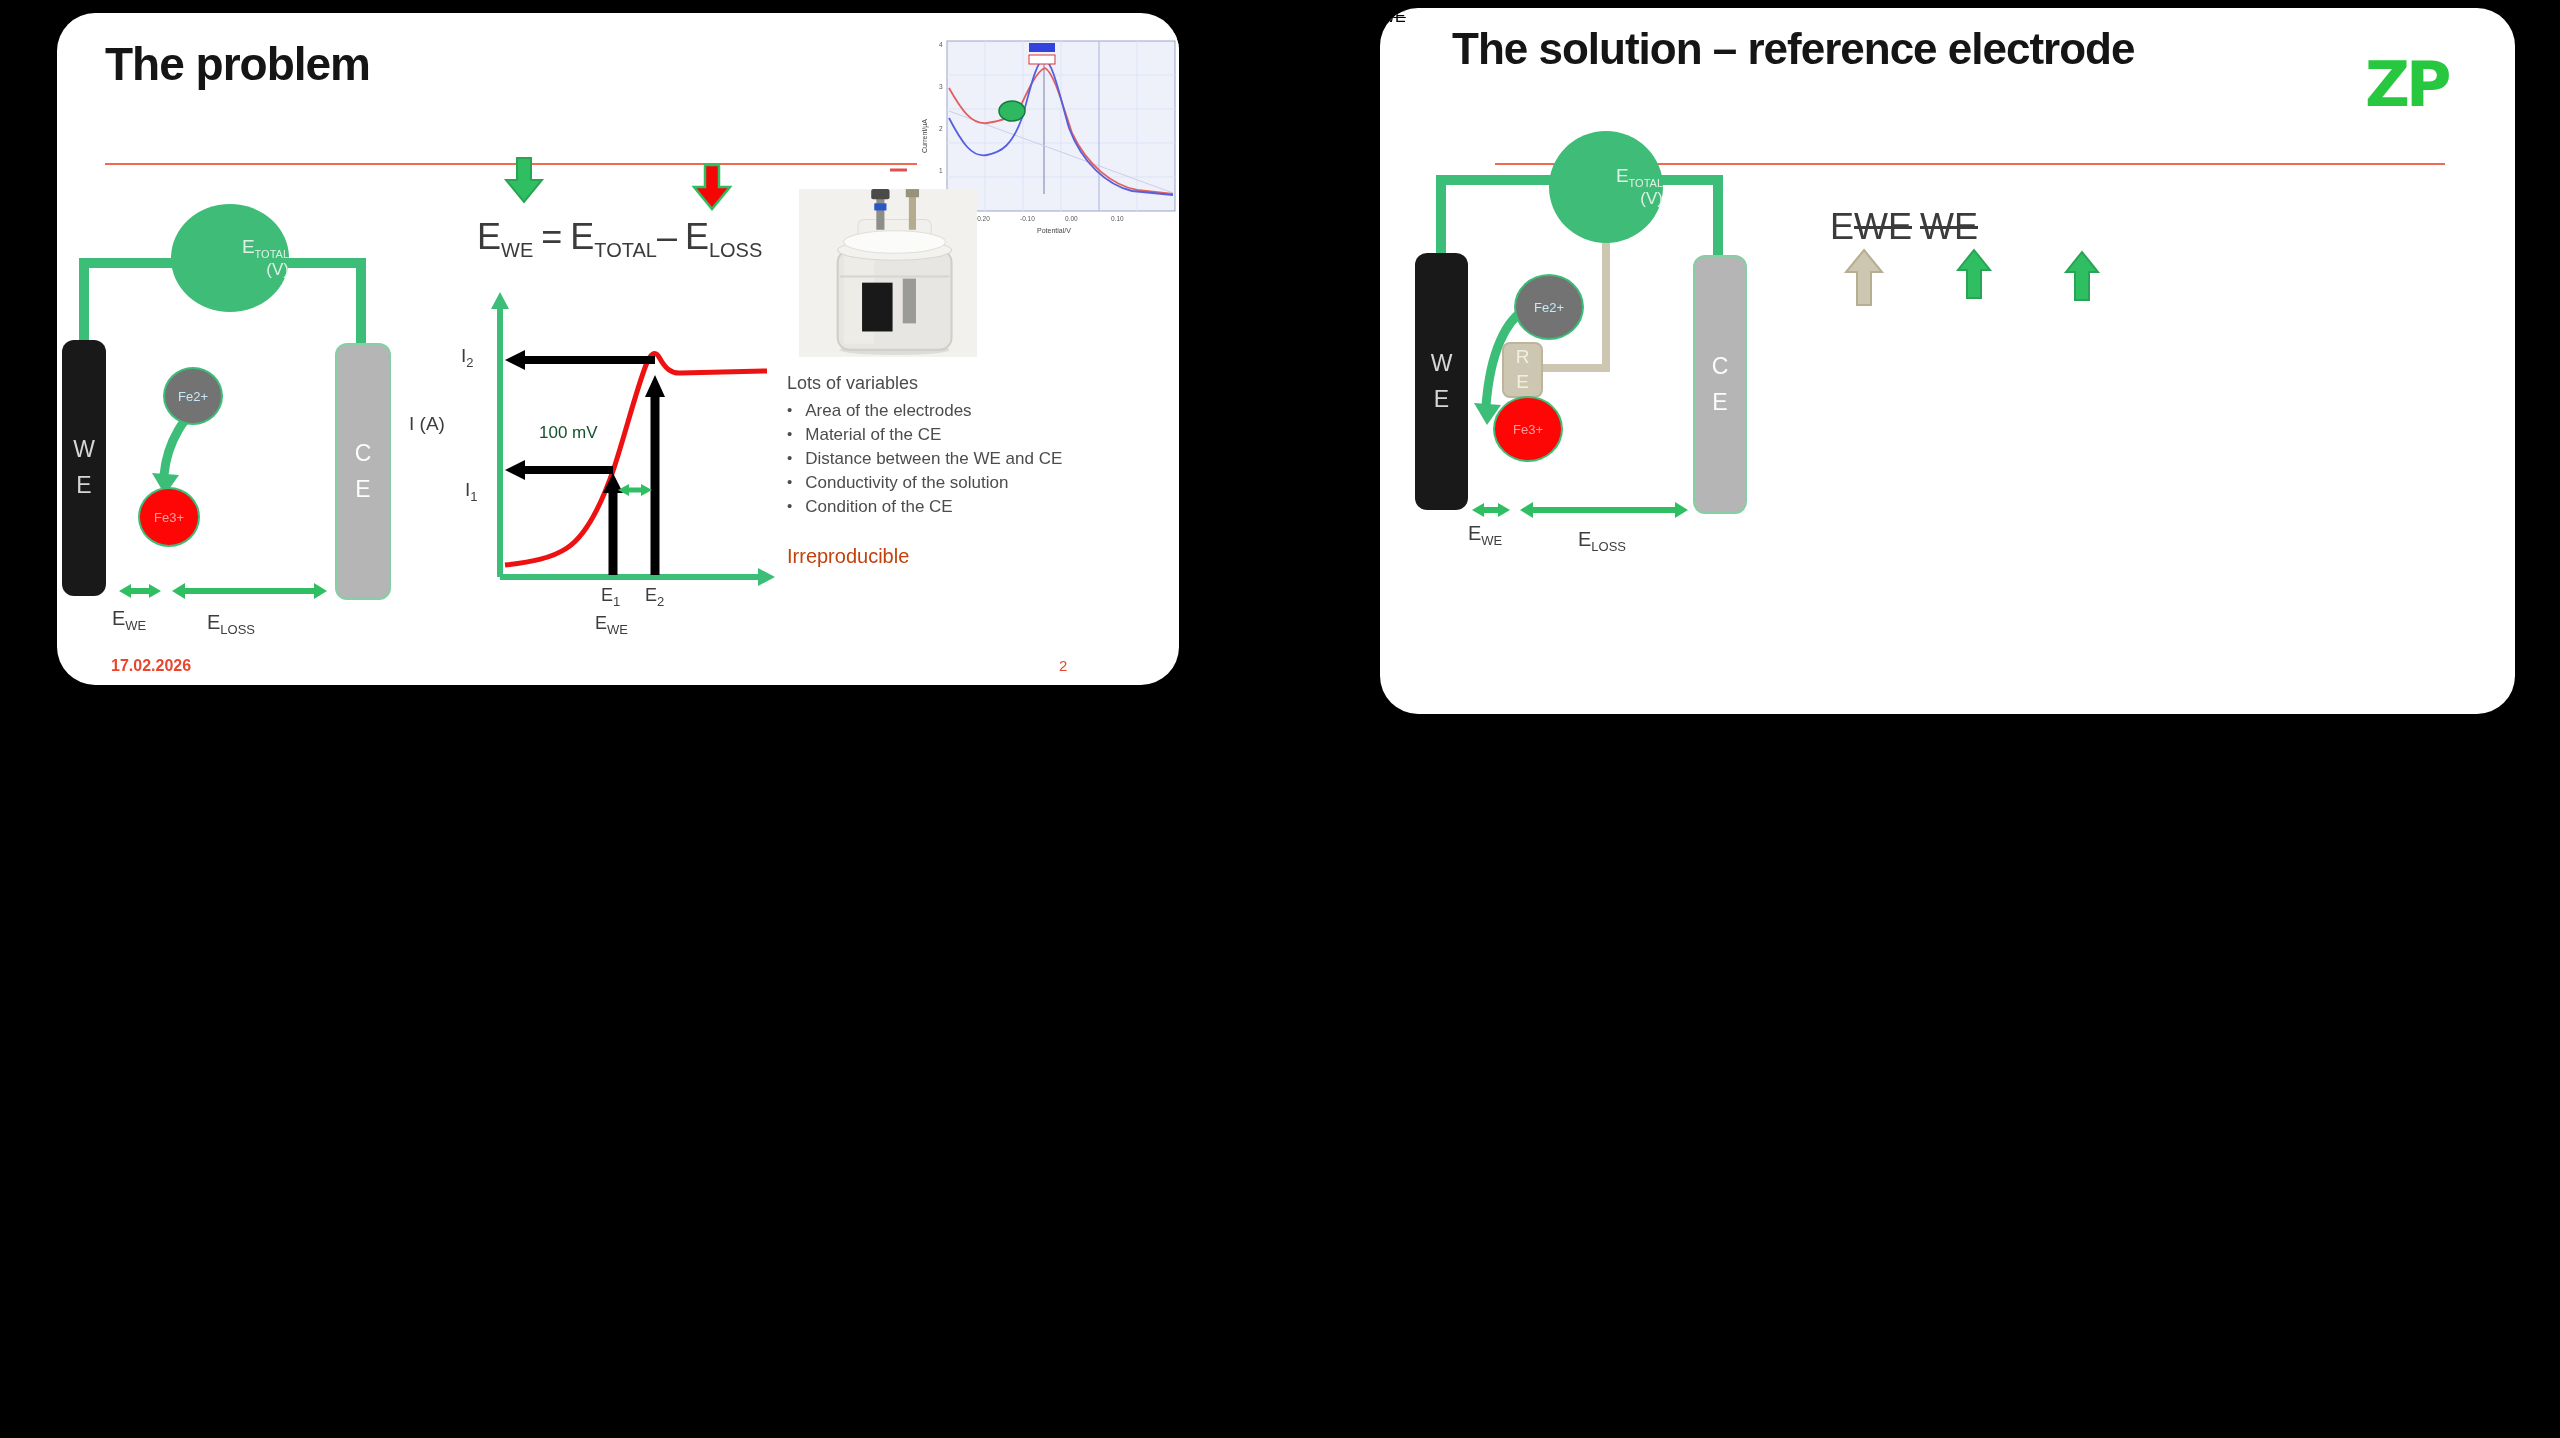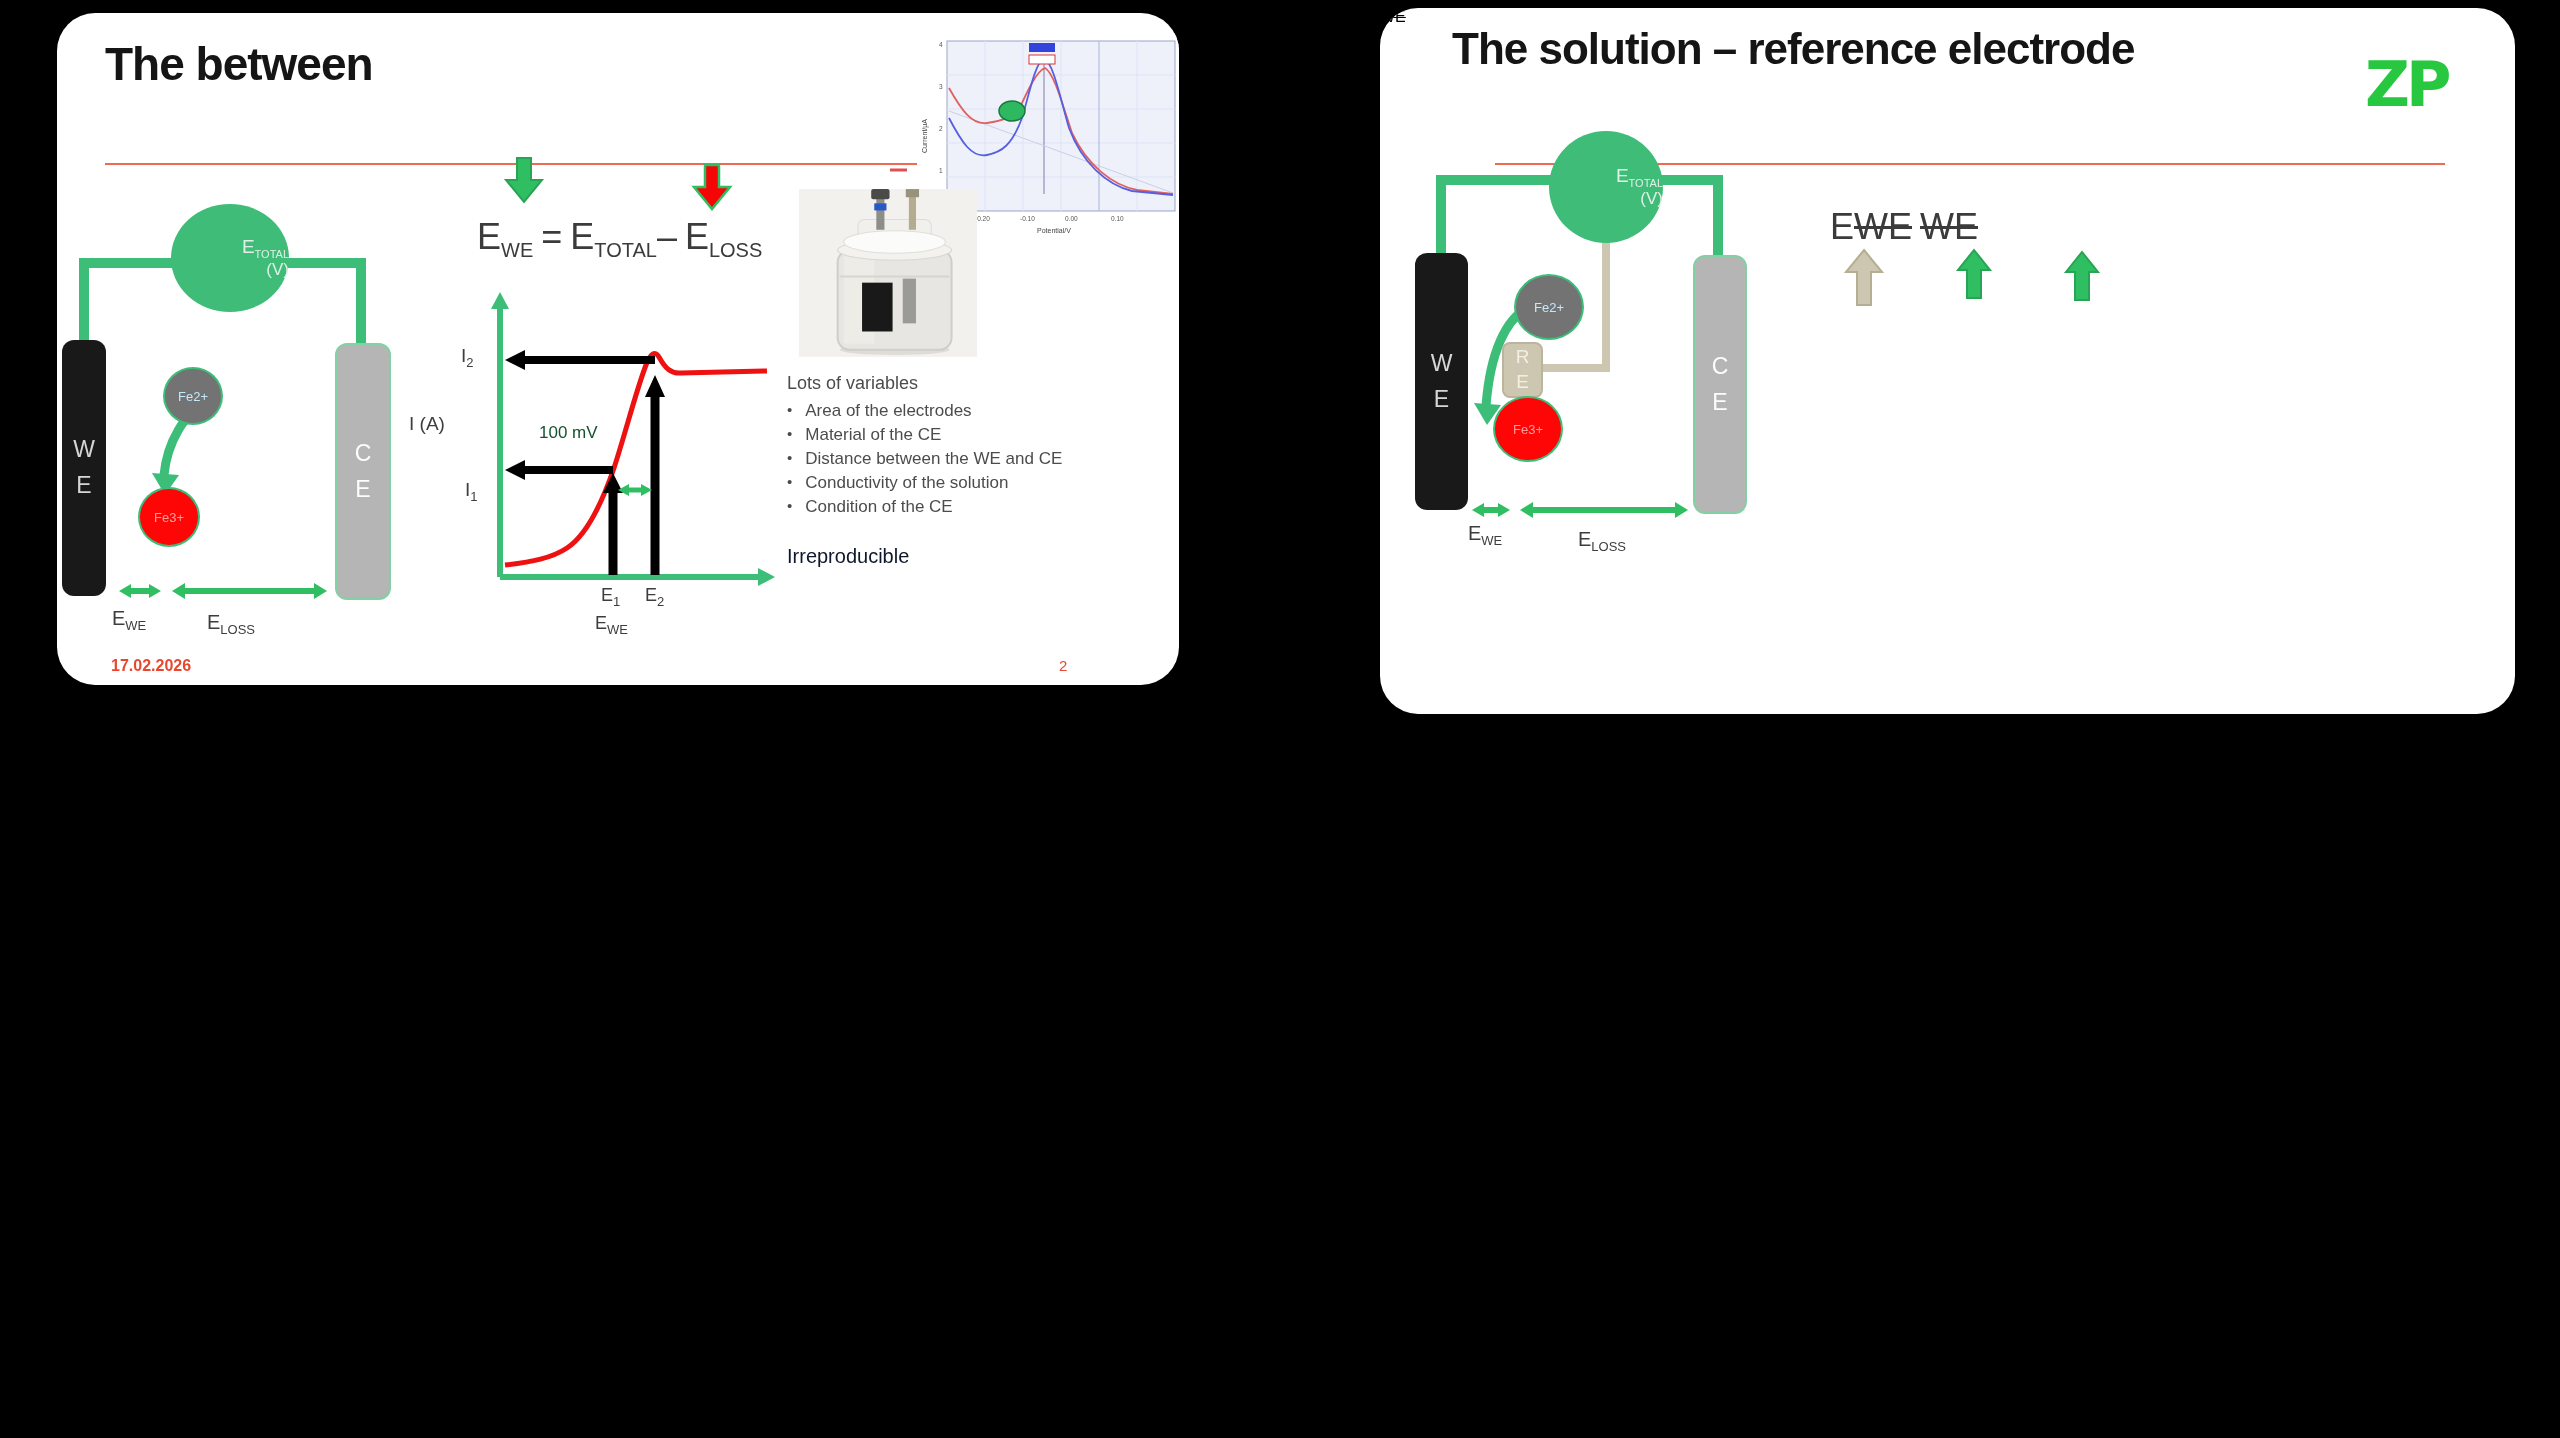--- a/index.html
+++ b/index.html
@@ -37,21 +37,21 @@
   .bullet-row .dot{font-size:15px;}
   svg{display:block;}
 </style>
 </head>
 <body>
 
 <div id="stage">
 
   
   <div class="slide" id="slide1">
-    <div class="title" style="left:48px;top:24px;font-size:46px;">The between</div>
+    <div class="title" style="left:48px;top:24px;font-size:46px;">The problem</div>
     <div class="redline" style="left:48px;top:150px;width:1038px;"></div>
 
     <svg class="abs" style="left:0;top:0;" width="1122" height="672">
 
       <polyline points="27,330 27,250 304,250 304,333" fill="none" stroke="#3cbd78" stroke-width="10"></polyline>
 
       <g>
         <path d="M 150 390 C 128 398 110 430 107 462" fill="none" stroke="#3cbd78" stroke-width="9" stroke-linecap="round"></path>
         <polygon points="108,482 95,460 122,462" fill="#3cbd78"></polygon>
       </g>
@@ -198,21 +198,21 @@
         <span>Distance between the WE and CE</span>
       </div>
     <div class="bullet-row" style="left:730px;top:460px;">
         <span class="dot">•</span>
         <span>Conductivity of the solution</span>
       </div>
     <div class="bullet-row" style="left:730px;top:484px;">
         <span class="dot">•</span>
         <span>Condition of the CE</span>
       </div>
-    <div class="btext" style="left:730px;top:532px;font-size:20px;color:#0f172a;">Irreproducible</div>
+    <div class="btext" style="left:730px;top:532px;font-size:20px;color:#c2410c;">Irreproducible</div>
 
     <div class="date" style="left:54px;top:644px;">17.02.2026</div>
     <div class="page" style="left:1002px;top:644px;">2</div>
   </div>
 
   
   <div class="slide" id="slide2">
     <div class="title" style="left:72px;top:16px;font-size:44px;">The solution – reference electrode</div>
     <div class="zp" style="left:985px;top:40px;font-size:62px;">ZP</div>
     <div class="redline" style="left:115px;top:155px;width:950px;"></div>

